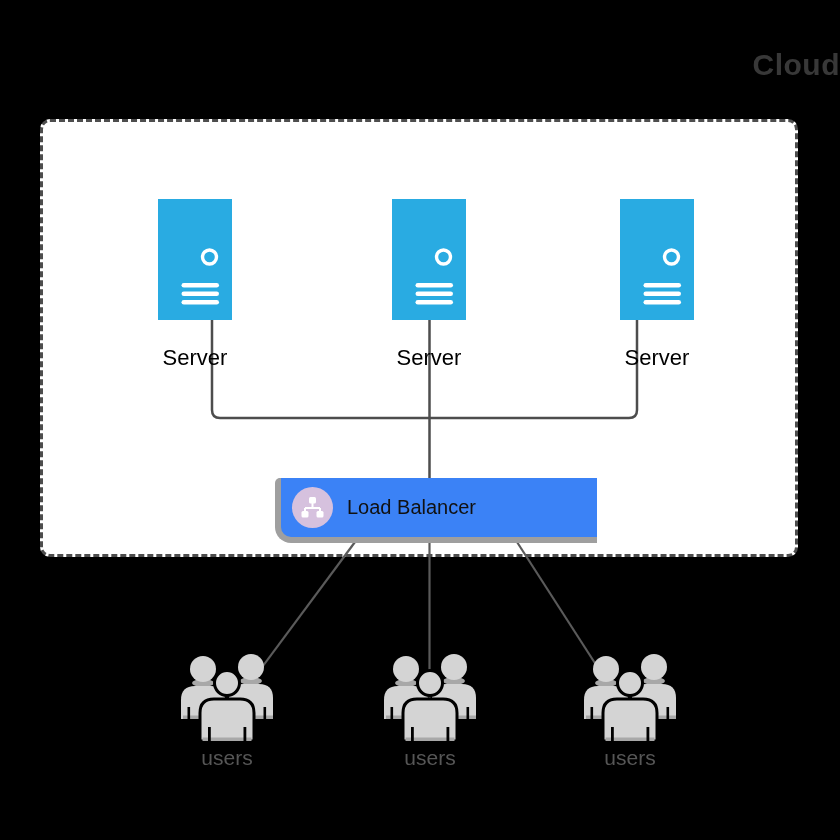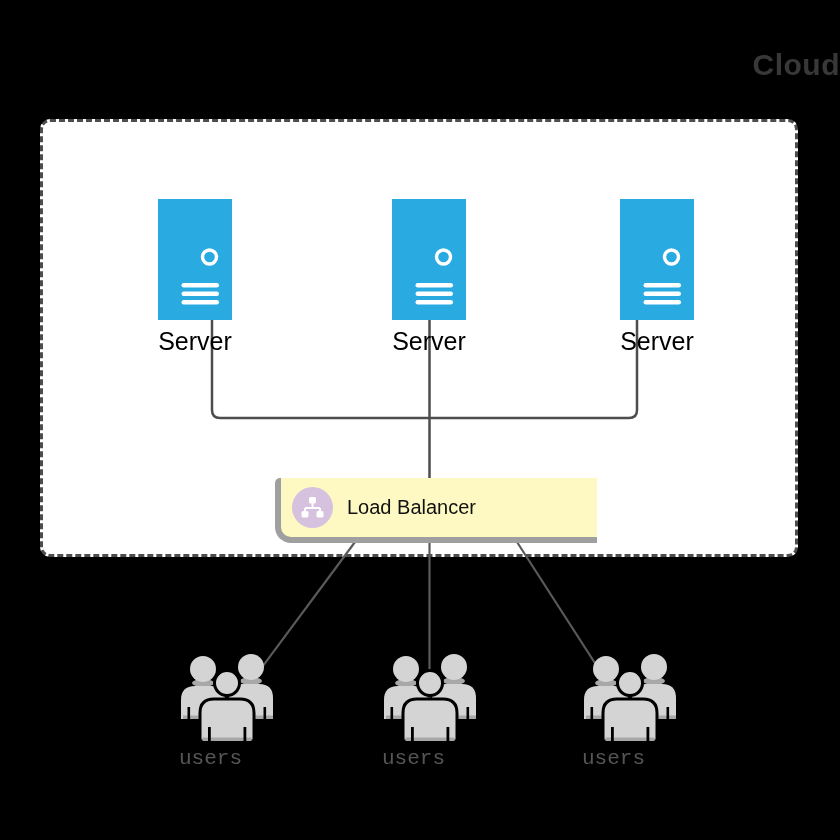--- a/index.html
+++ b/index.html
@@ -35,46 +35,46 @@
     position: absolute; left: 0; top: 0; width: 840px; height: 840px;
     z-index: 2; pointer-events: none;
   }
 
   
   .server-node { position: absolute; top: 199px; width: 74px; z-index: 3; text-align: center; }
   .server-node.s1 { left: 158px; }
   .server-node.s2 { left: 392px; }
   .server-node.s3 { left: 620px; }
   .server-label {
-    margin-top: 3px; font-size: 25px; color: #000;
+    margin-top: 21px; font-size: 22px; color: #000;
     white-space: nowrap; transform: translateX(-13px); width: 100px; display: inline-block;
   }
 
   
   .lb-card {
     position: absolute; left: 275px; top: 478px;
     width: 322px; height: 65px;
     box-sizing: border-box;
-    background: #fef9c3;
+    background: #3b82f6;
     border-left: 6px solid #9f9f9f;
     border-bottom: 6px solid #9f9f9f;
     border-radius: 5px 0 0 16px;
     z-index: 3;
     display: flex; align-items: center; gap: 14px;
     padding-left: 11px;
   }
   .lb-icon-circle {
     width: 41px; height: 41px; border-radius: 50%;
     background: #d6c1de; flex: 0 0 auto;
     display: flex; align-items: center; justify-content: center;
   }
   .lb-label { font-size: 20px; font-weight: 500; color: #111; white-space: nowrap; }
 
   
-  .users-node { position: absolute; top: 651px; width: 96px; z-index: 3; text-align: left; font-family: Liberation Mono, monospace; }
+  .users-node { position: absolute; top: 651px; width: 96px; z-index: 3; text-align: center; }
   .users-node.u1 { left: 179px; }
   .users-node.u2 { left: 382px; }
   .users-node.u3 { left: 582px; }
   .users-label { margin-top: -1px; font-size: 21px; color: #565656; }
 </style>
 </head>
 <body>
 
 <div id="canvas">
 

